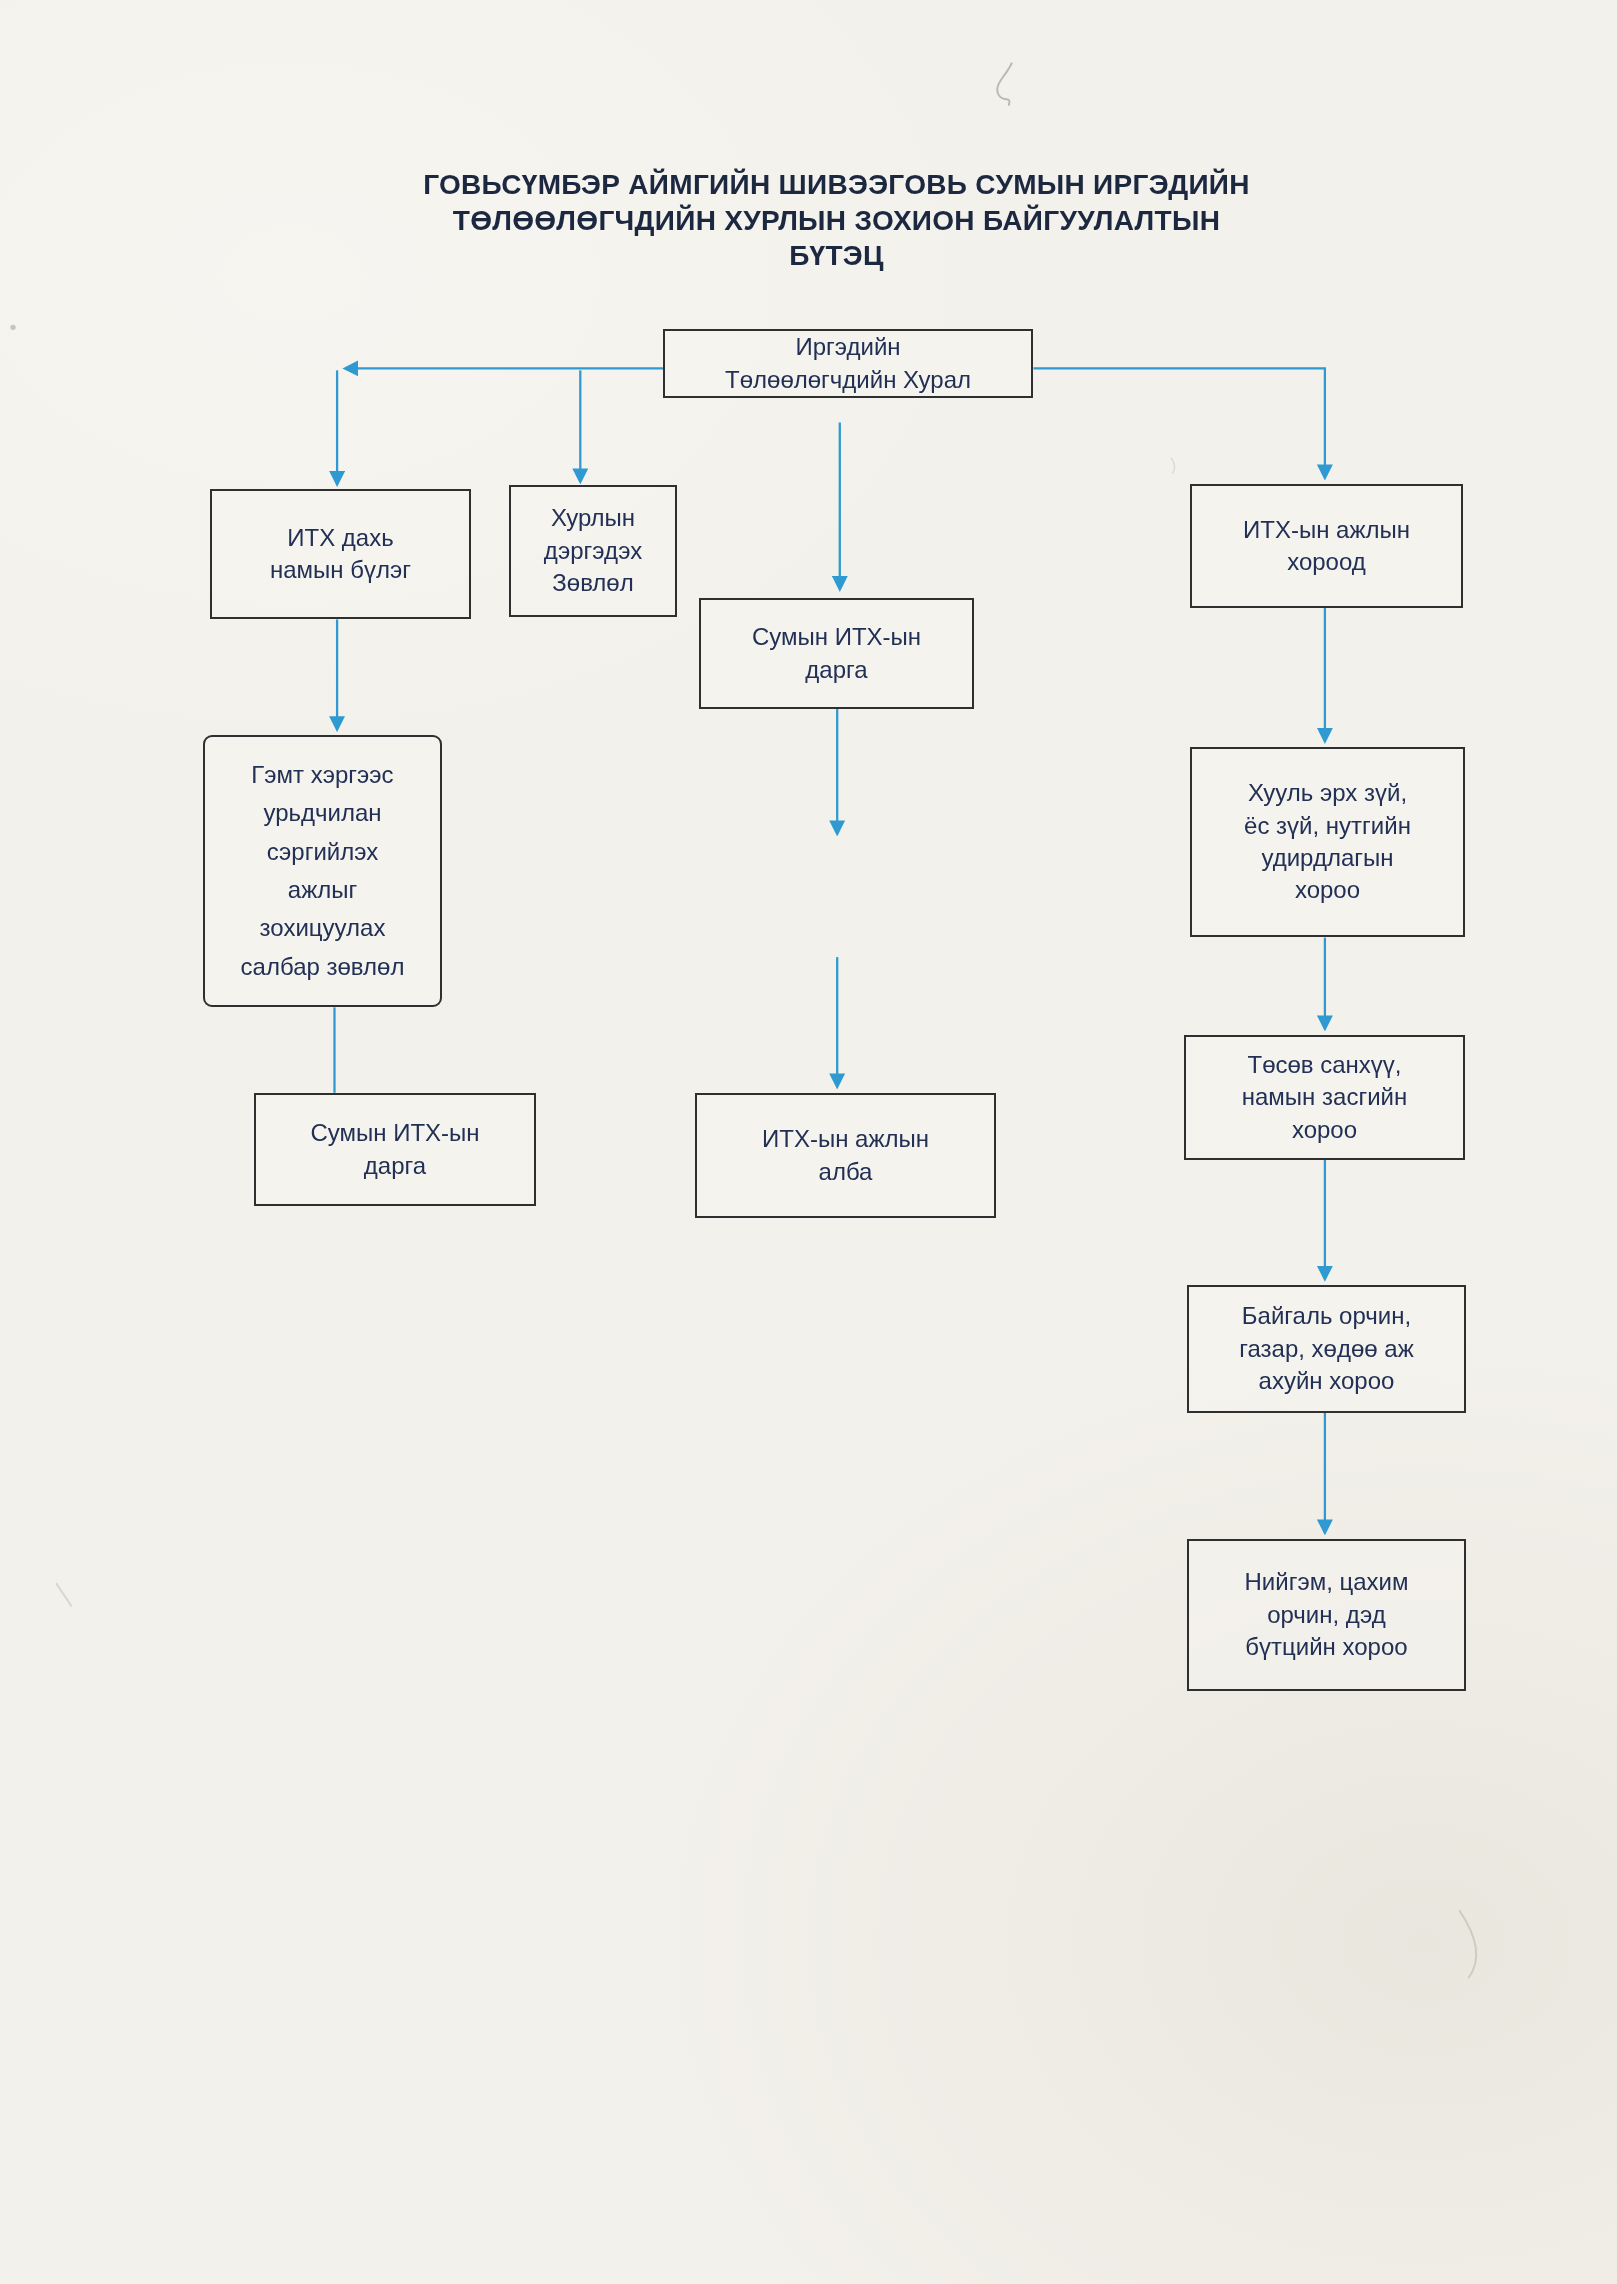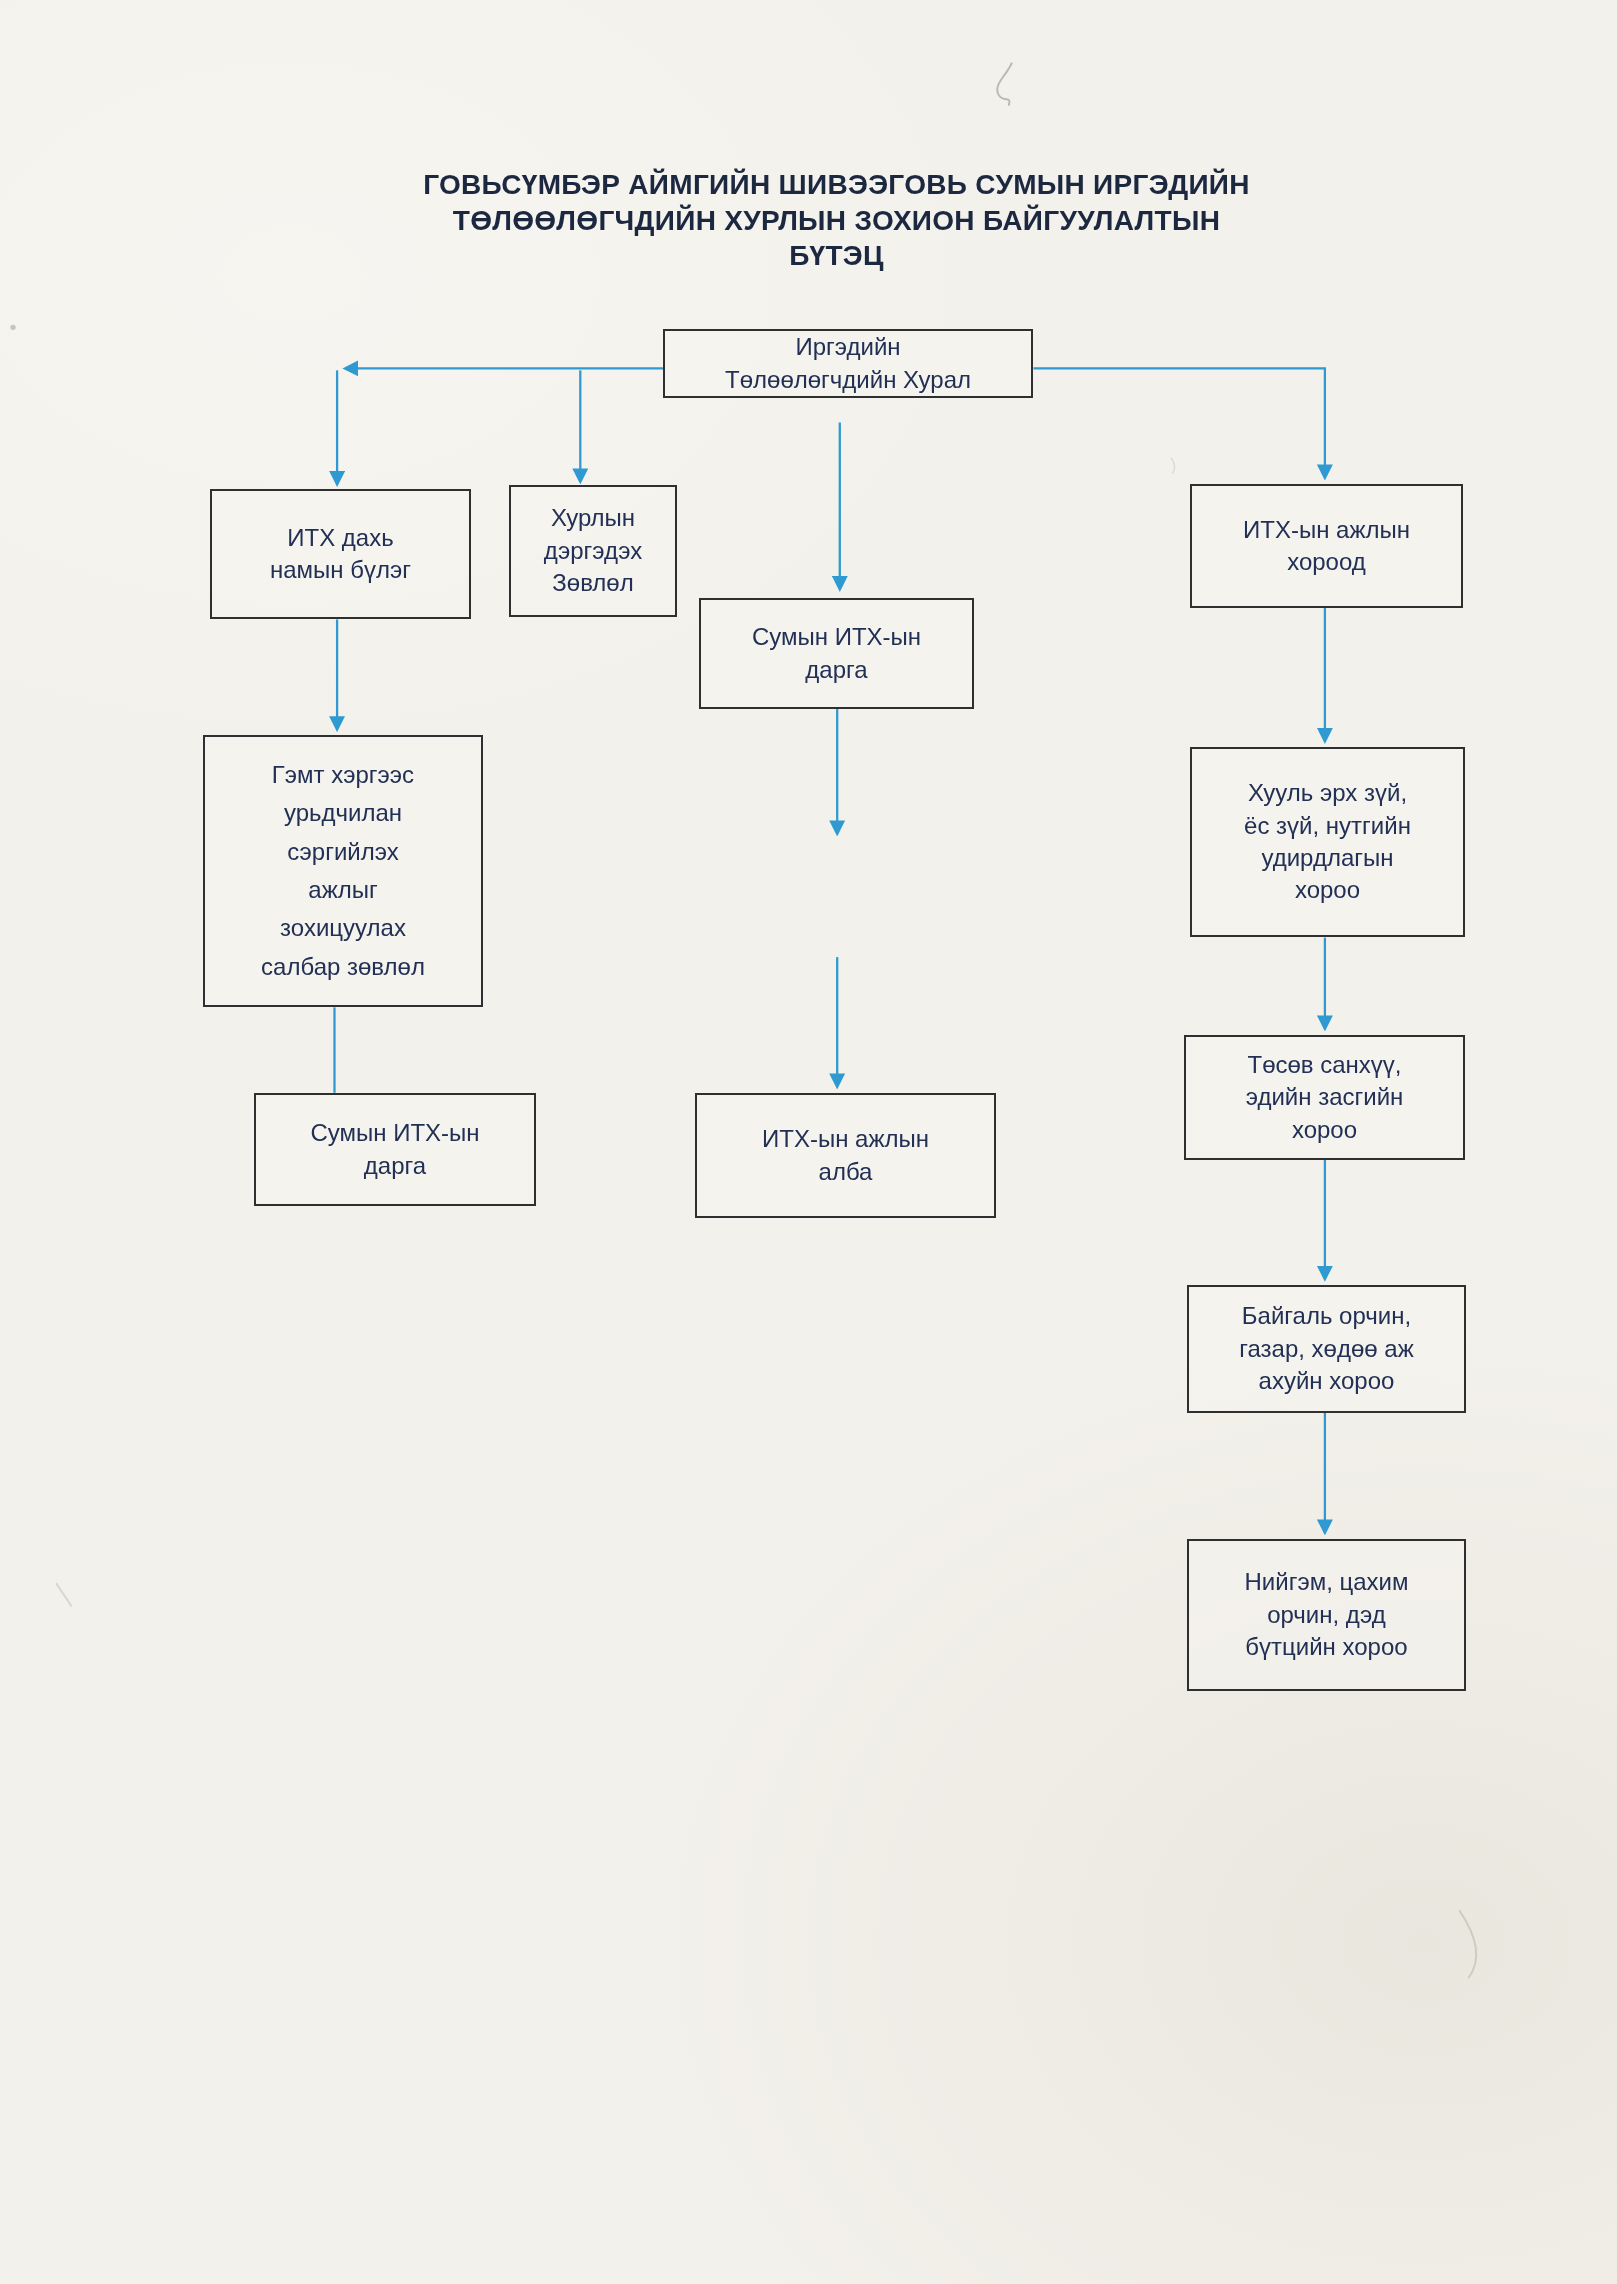--- a/index.html
+++ b/index.html
@@ -49,21 +49,21 @@
     height: 2284px;
     pointer-events: none;
   }
 
   
   .b-hural        { left:663px; top: 329px; width:370px; height:69px; }
   .b-party        { left: 210px; top: 489px; width:261px; height:130px; }
   .b-council      { left: 509px; top: 485px; width:168px; height:132px; }
   .b-chairman-c   { left:699px; top: 598px; width:275px; height:111px; }
   .b-committees   { left:1190px; top: 484px; width:273px; height:124px; }
-  .b-crime        { left: 203px; top:735px; width:280px; height:272px; }
+  .b-crime        { left: 203px; top:735px; width:239px; height:272px;border-radius:9px; }
   .b-legal        { left:1190px; top:747px; width:275px; height:190px; }
   .b-secretary    { left:695px; top:840px; width:285px; height:117px; }
   .b-chairman-l   { left: 254px; top:1093px; width:282px; height:113px; }
   .b-office       { left:695px; top:1093px; width:301px; height:125px; }
   .b-budget       { left:1184px; top:1035px; width:281px; height:125px; }
   .b-environment  { left:1187px; top:1285px; width:279px; height:128px; }
   .b-social       { left:1187px; top:1539px; width:279px; height:152px; }
 </style>
 </head>
 <body>
@@ -118,21 +118,21 @@
 салбар зөвлөл</div>
   <div class="box b-legal">Хууль эрх зүй,
 ёс зүй, нутгийн
 удирдлагын
 хороо</div>
   <div class="box b-chairman-l">Сумын ИТХ-ын
 дарга</div>
   <div class="box b-office">ИТХ-ын ажлын
 алба</div>
   <div class="box b-budget">Төсөв санхүү,
-эдийн засгийн
+намын засгийн
 хороо</div>
   <div class="box b-environment">Байгаль орчин,
 газар, хөдөө аж
 ахуйн хороо</div>
   <div class="box b-social">Нийгэм, цахим
 орчин, дэд
 бүтцийн хороо</div>
 
   <svg class="artifacts" viewBox="0 0 2480 3503" xmlns="http://www.w3.org/2000/svg">
     <g stroke="#8f8a7e" fill="none">

